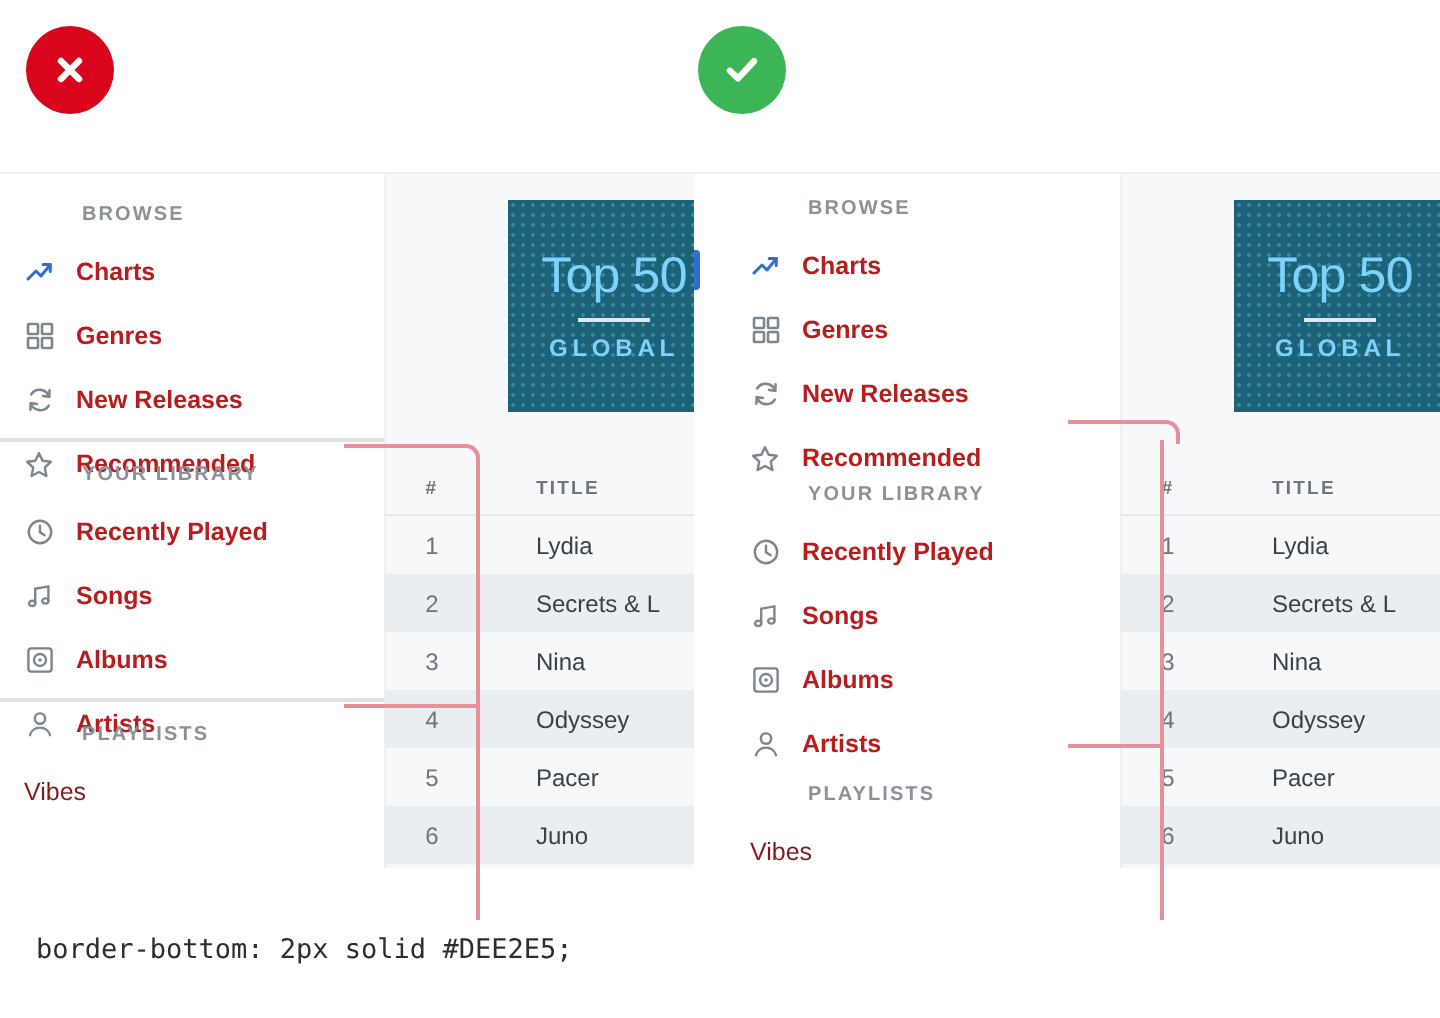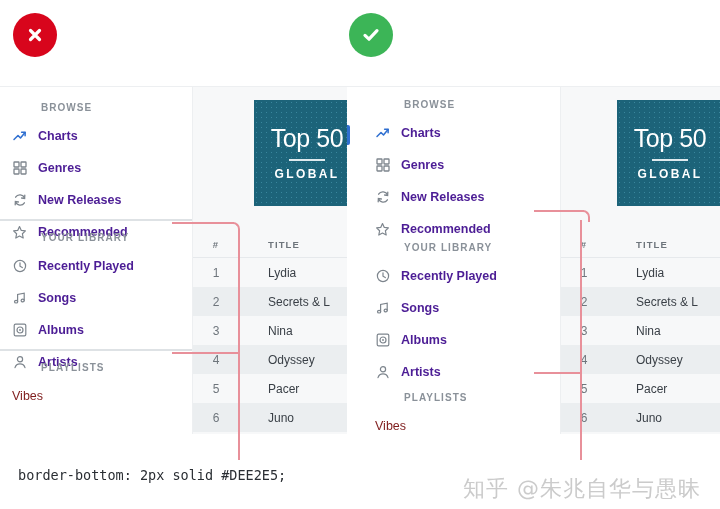--- a/index.html
+++ b/index.html
@@ -39,21 +39,21 @@
     padding-left: 20px;
   }
   .panel.right .sidebar { width: 214px; flex: 0 0 214px; padding-left: 28px; }
 
   .sect-label {
     font-size: 10px; letter-spacing: 1.05px; color: #8A9199;
     font-weight: 600; text-transform: uppercase;
   }
   .nav-row {
     display: flex; align-items: center; gap: 11px;
-    height: 24px; color: #4c1d95;
+    height: 24px; color: #b91c1c;
     font-size: 12.5px; font-weight: 700;
   }
   .nav-row .ico {
     width: 15px; height: 15px; flex: 0 0 15px;
     display: flex; align-items: center; justify-content: center;
     color: #7D858D;
   }
   .nav-row.active .ico { color: #2F6FD0; }
   .nav-row .ico svg { display:block; }
   .plain-row { font-size: 12.5px; color: #7f1d1d; height: 24px; display:flex; align-items:center; }
@@ -82,21 +82,21 @@
 
   
   .content {
     flex: 1 1 auto; height: 100%;
     background: #F7F8F9; position: relative; overflow: hidden;
   }
   .cover {
     position: absolute; left: 61px; top: 13px;
     width: 106px; height: 106px;
     background: #1C6379;
-    color:#ffffff; overflow:hidden;
+    color:#7dd3fc; overflow:hidden;
   }
   .panel.right .cover { left: 56px; top: 13px; }
   .cover .dots {
     position:absolute; inset:0;
     background-image: radial-gradient(#3E8CA3 0.9px, transparent 1px);
     background-size: 5px 5px; opacity:.85;
   }
   .cover .ctext { position:absolute; inset:0; display:flex; flex-direction:column;
     align-items:center; justify-content:center; }
   .cover .top50 { font-size: 25px; font-weight: 400; letter-spacing: -0.4px; line-height: 1; }
@@ -474,15 +474,14 @@
   <div class="ann v" style="left:238px; top:232px; height:228px;"></div>
   <div class="ann h" style="left:172px; top:352px; width:68px;"></div>
 
   <div class="ann h" style="left:534px; top:210px; width:50px;"></div>
   <div class="corner" style="left:578px; top:210px;"></div>
   <div class="ann v" style="left:580px; top:220px; height:240px;"></div>
   <div class="ann h" style="left:534px; top:372px; width:48px;"></div>
 
   <div class="caption cap-left">border-bottom: 2px solid #DEE2E5;</div>
 
-  <div class="watermark">知乎 @朱兆自华与愚昧</div>
 
 </div>
 
 </body></html>

